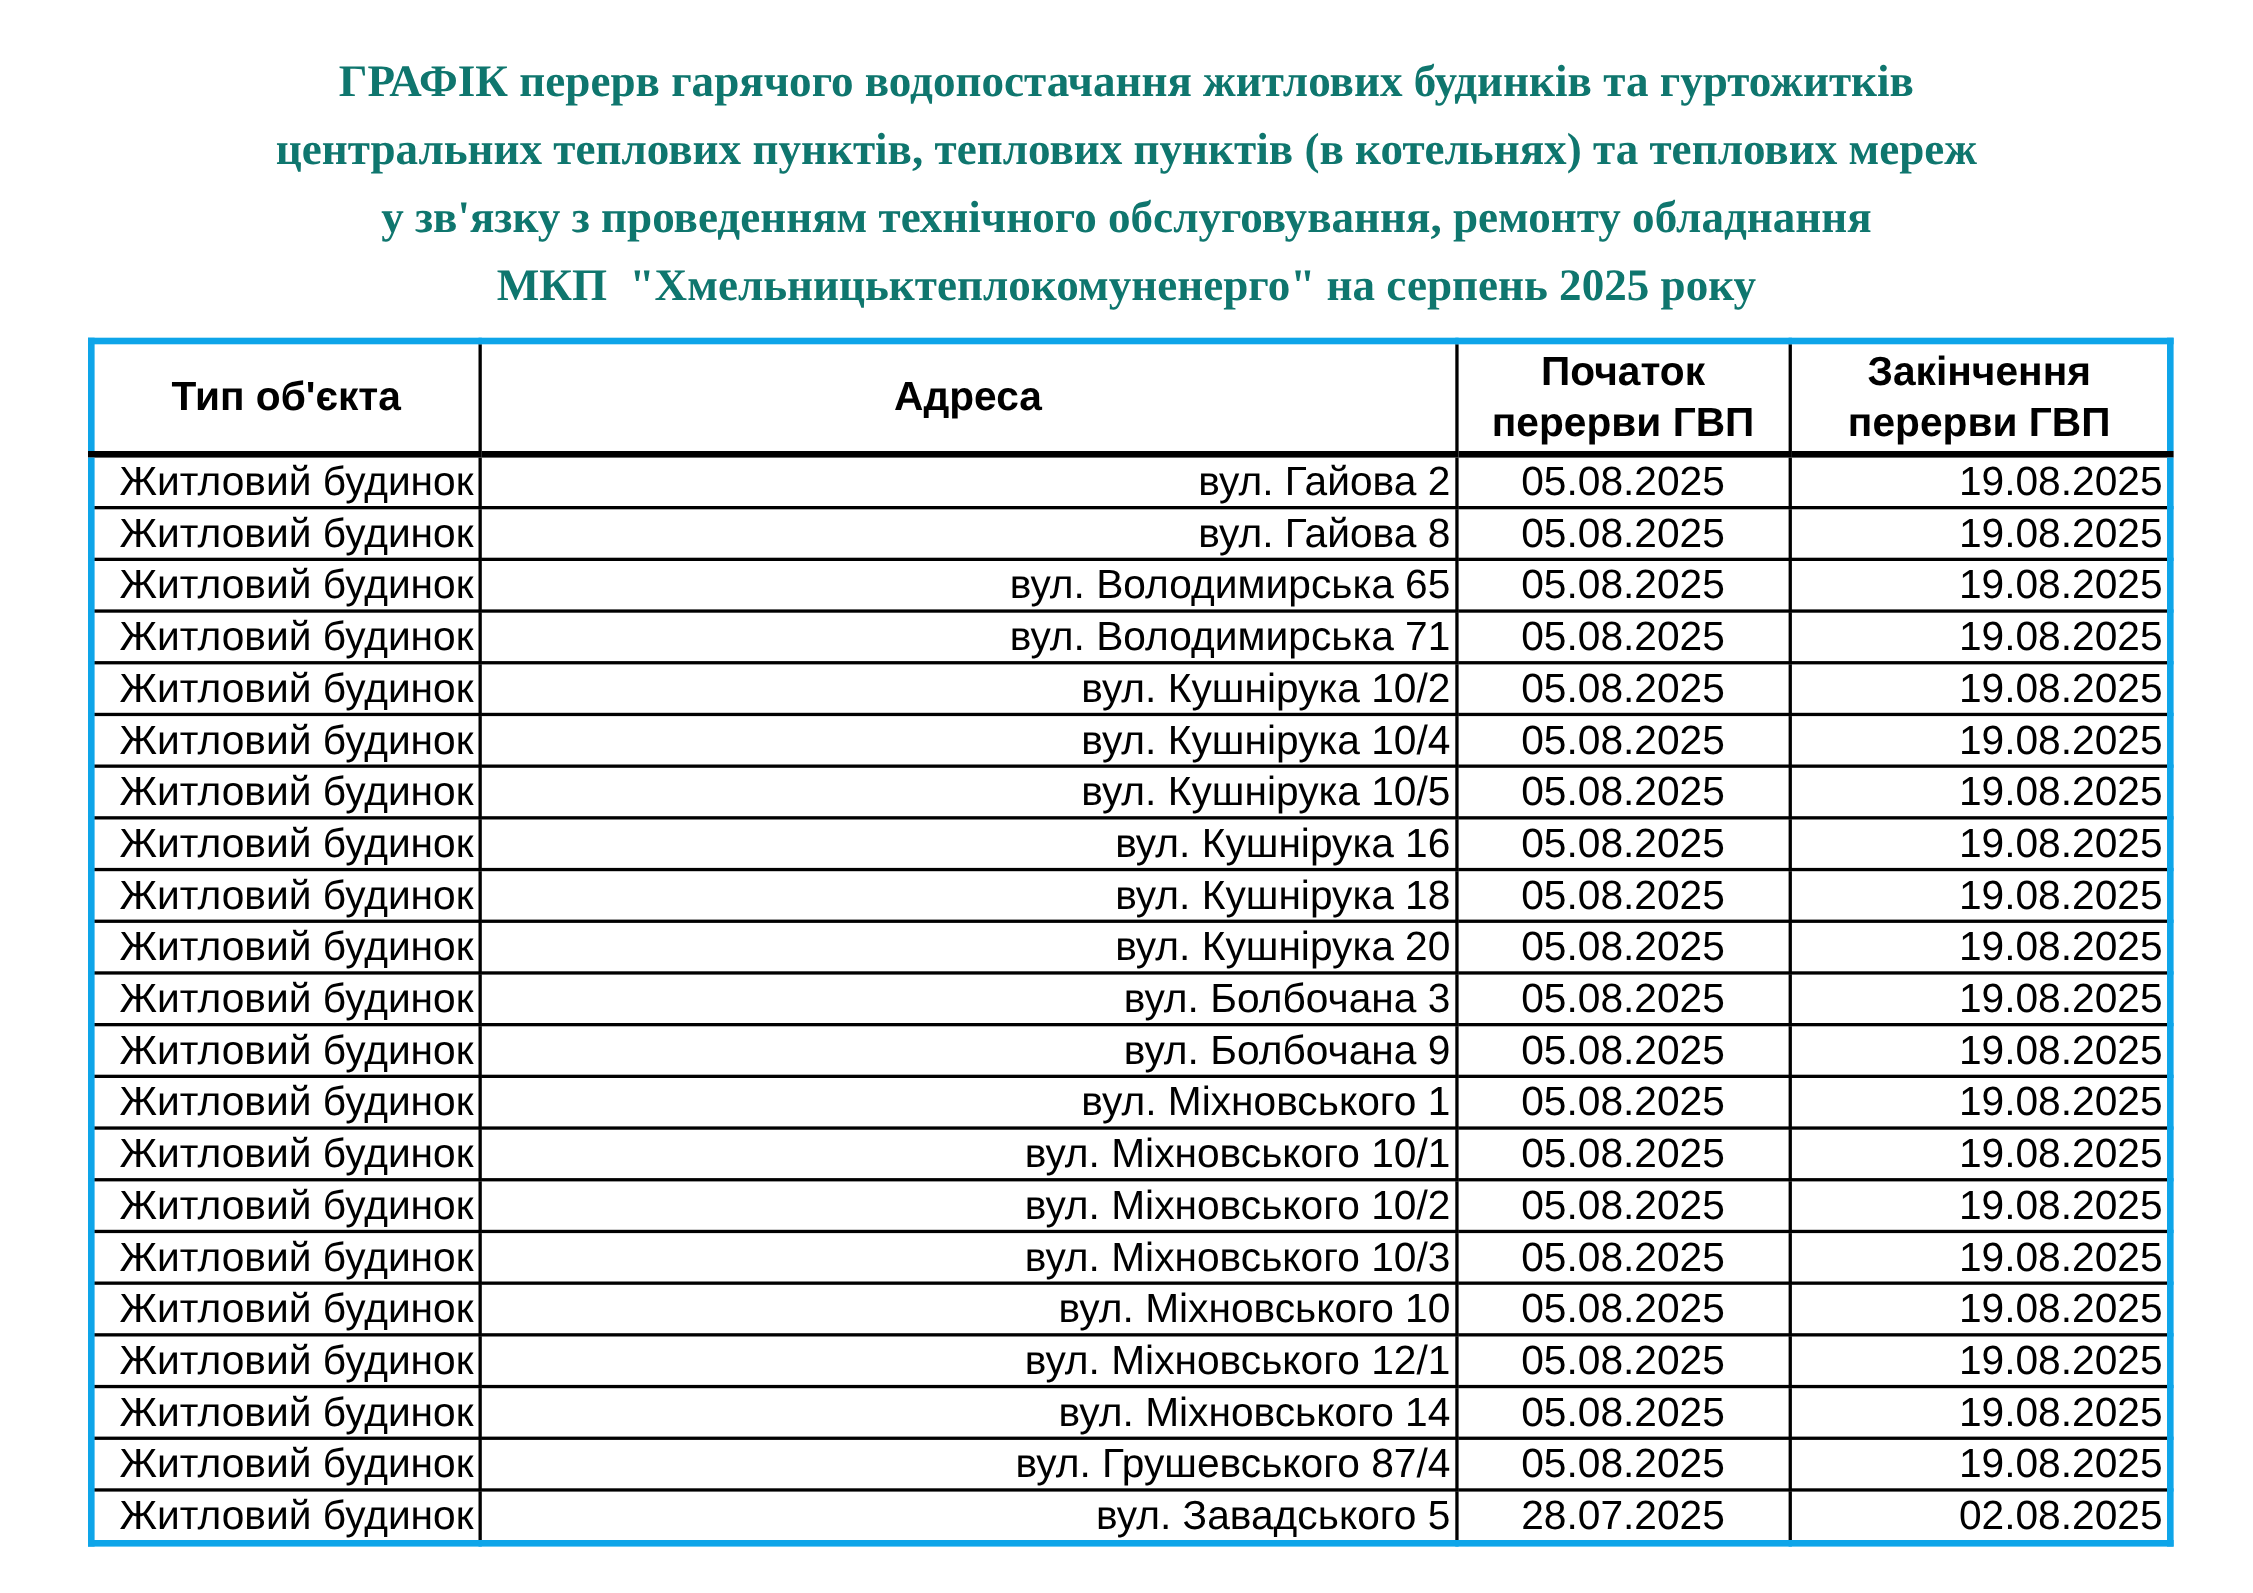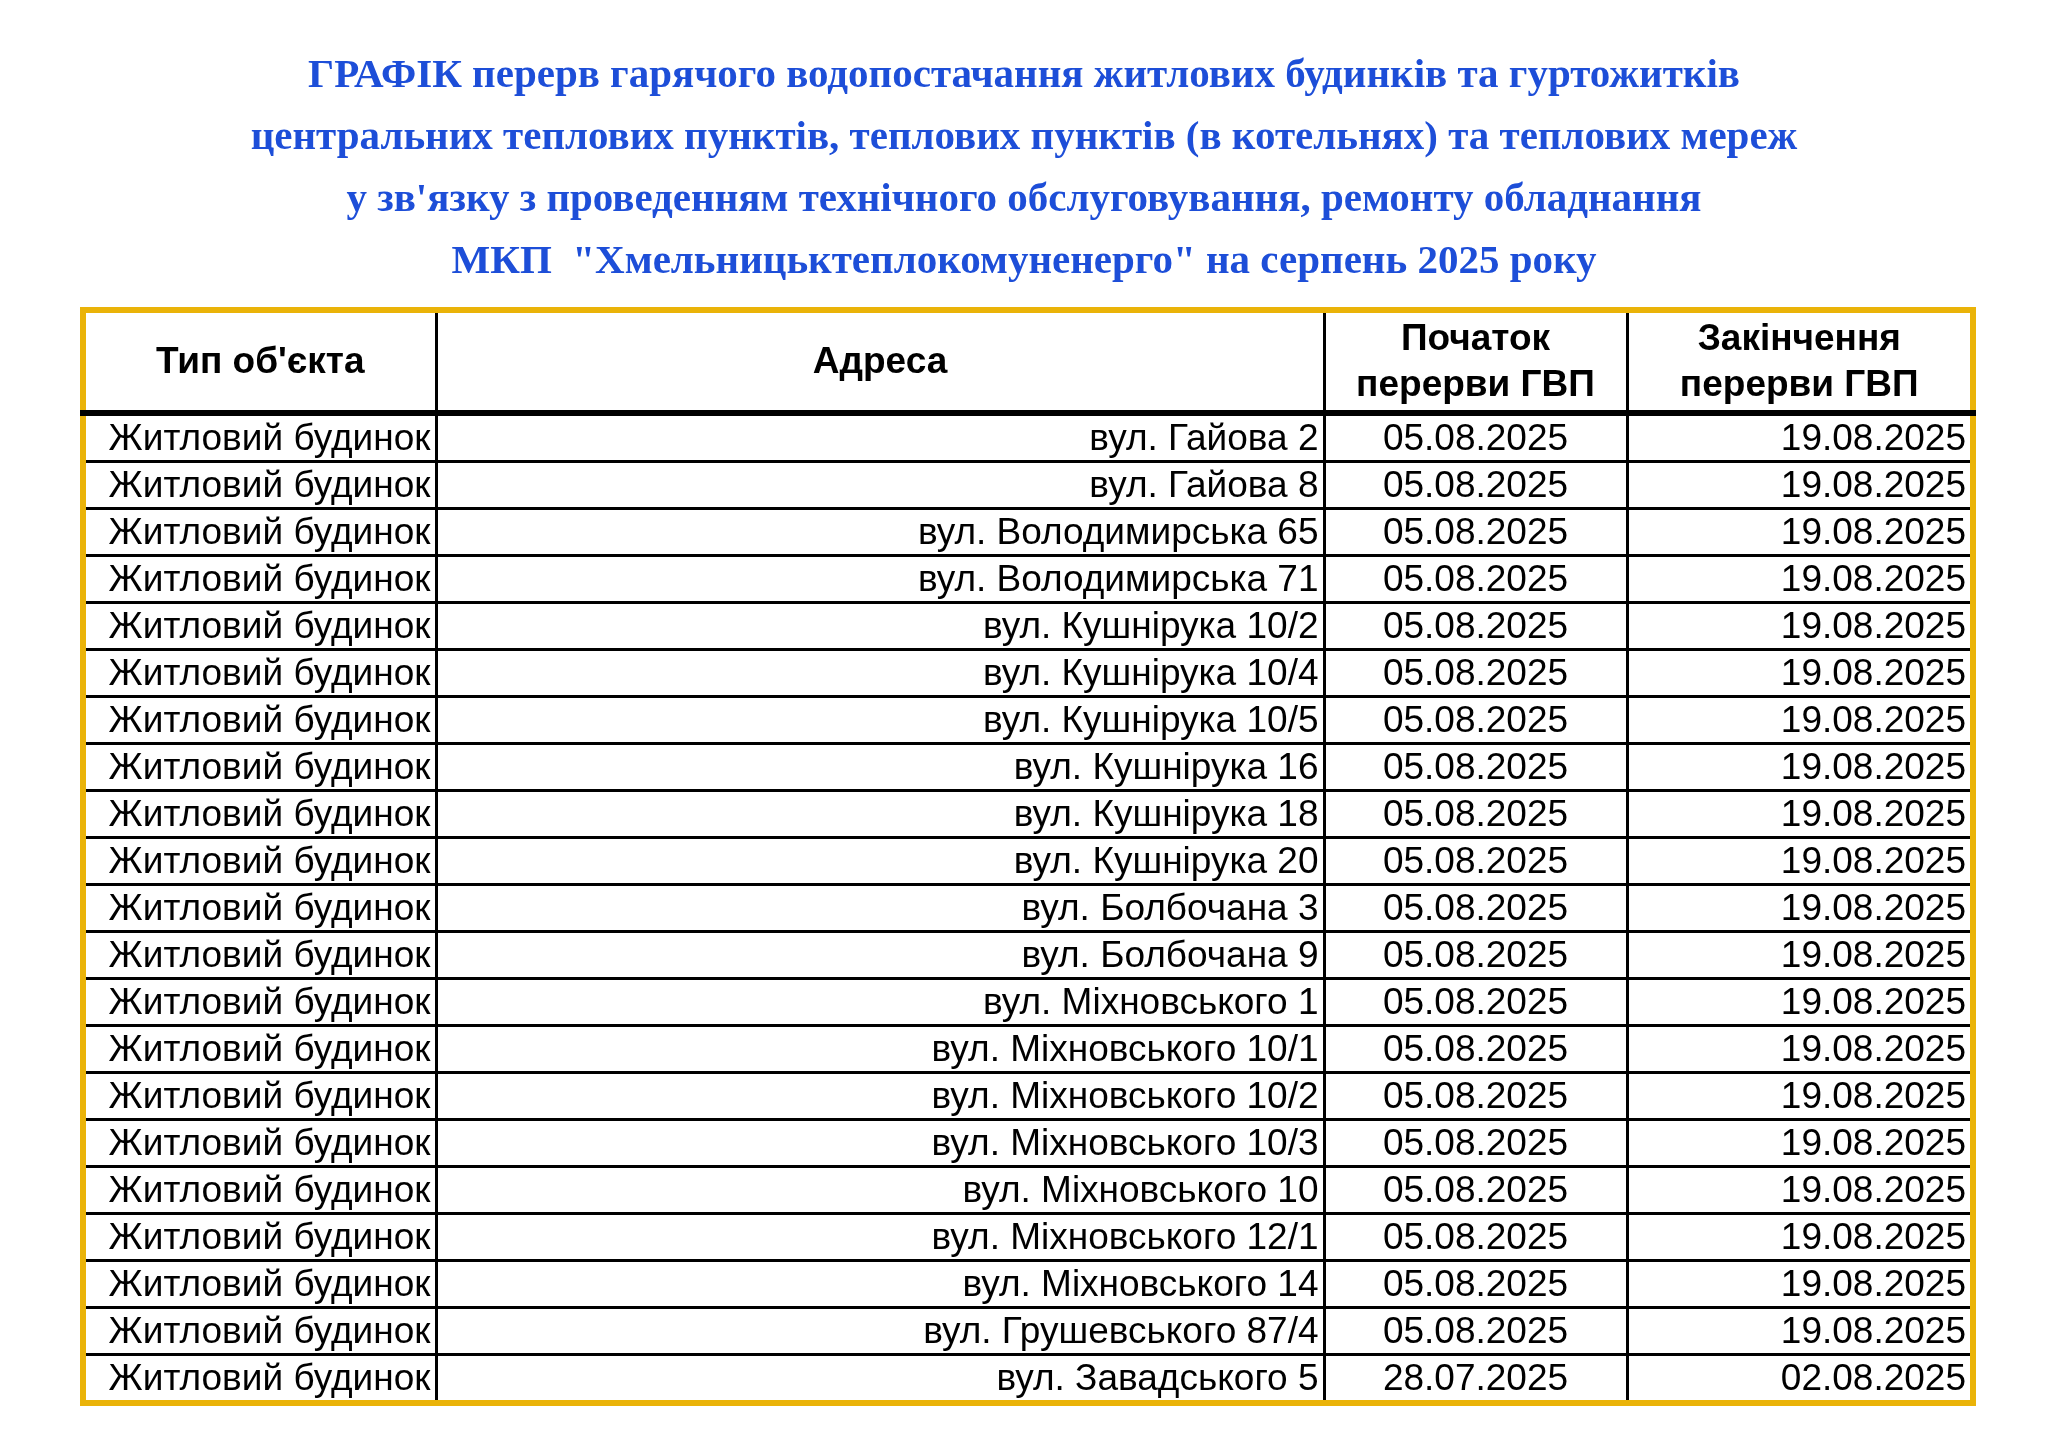--- a/index.html
+++ b/index.html
@@ -21,37 +21,37 @@
   .title-block {
     position: absolute;
     top: 42px;
     left: 0;
     width: 2048px;
     text-align: center;
     font-family: "Liberation Serif", serif;
     font-weight: 700;
     font-size: 41px;
     line-height: 62px;
-    color: #1d4ed8;
+    color: #0f766e;
   }
   .title-line { white-space: pre; }
   table.schedule {
     position: absolute;
     left: 80px;
     top: 307px;
     width: 1890px;
     border-collapse: collapse;
     table-layout: fixed;
     background: #ffffff;
   }
   table.schedule, table.schedule th, table.schedule td {
     border: 3px solid #000000;
   }
   table.schedule {
-    border: 6px solid #eab308;
+    border: 6px solid #0ea5e9;
   }
   table.schedule thead th {
     border-bottom: 6px solid #000000;
     font-weight: 700;
     font-size: 37px;
     text-align: center;
     vertical-align: middle;
     height: 90px;
     padding: 2px 8px;
     line-height: 1.25;

